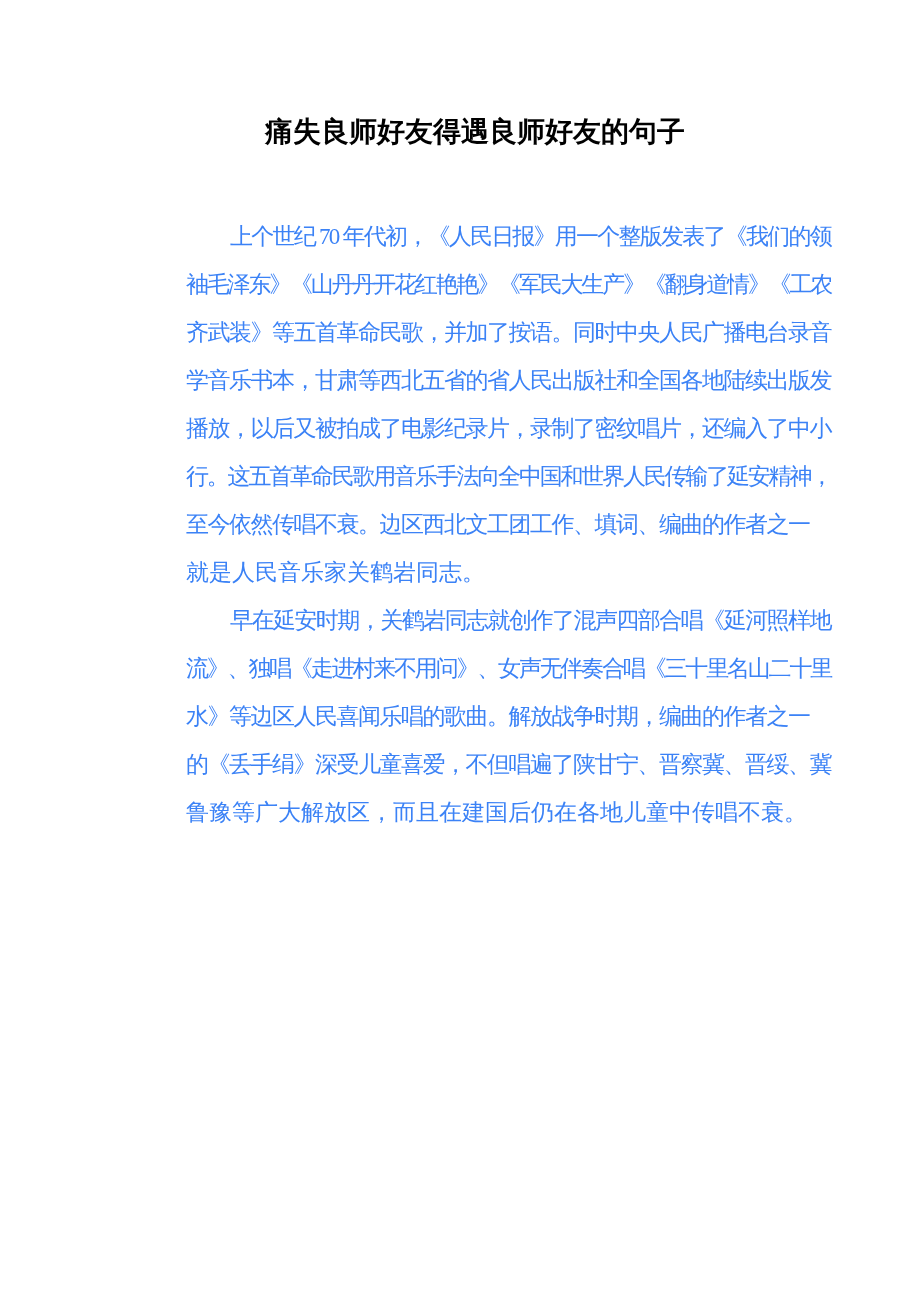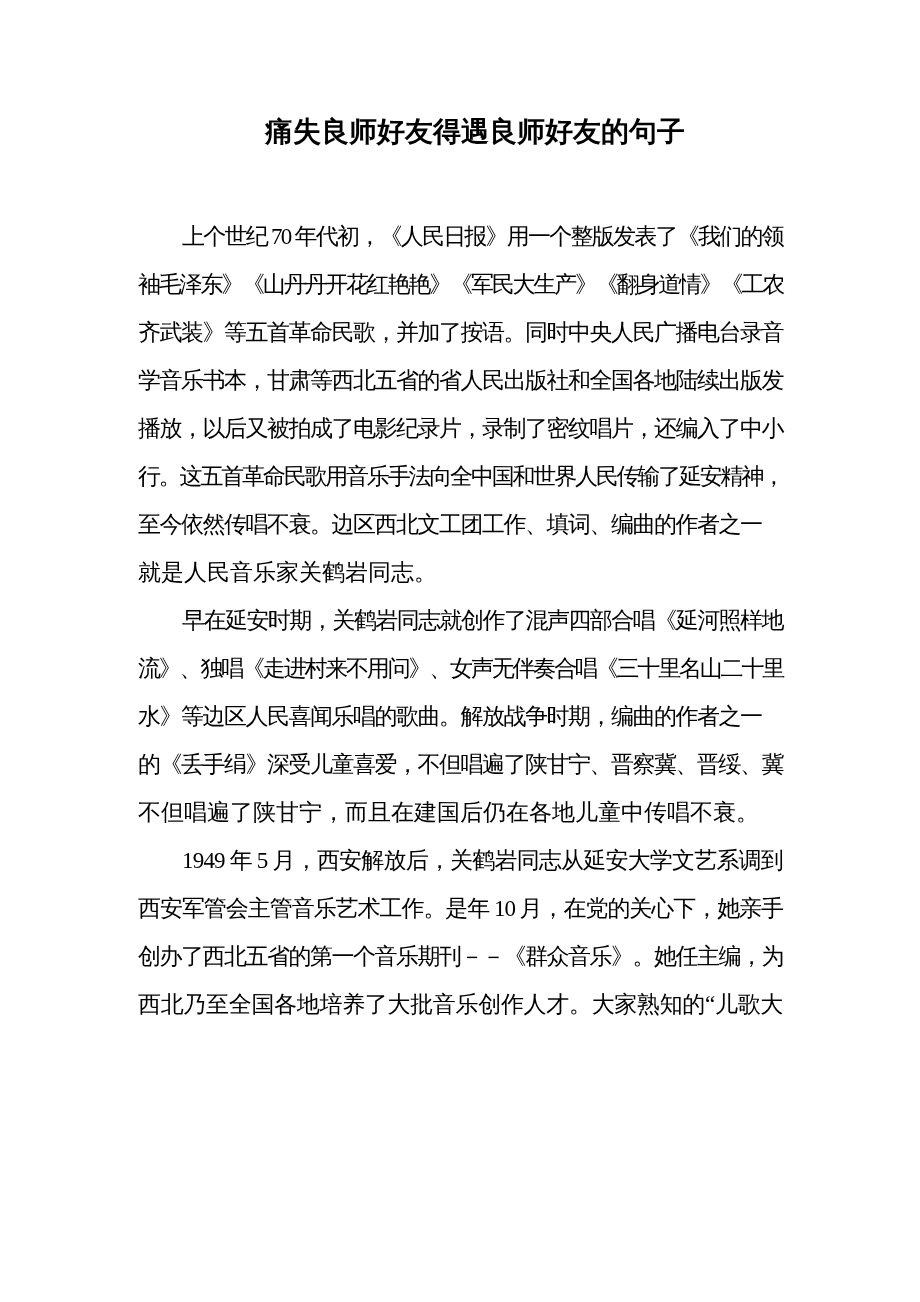--- a/index.html
+++ b/index.html
@@ -30,22 +30,23 @@
     white-space: nowrap;
   }
   .para {
     margin: 0;
     padding: 0;
   }
   .line {
     font-size: 23px;
     line-height: 48px;
     white-space: pre;
-    color: #000000;
+    color: #3b82f6;
     overflow: visible;
+    margin-left: 48px;
   }
   .line.indent {
     padding-left: 44px;
   }
   .line span {
     white-space: pre;
   }
 </style>
 </head>
 <body>
@@ -63,24 +64,18 @@
     <div class="line"><span style="letter-spacing: -2.19355px;">行。这五首革命民歌用音乐手法向全中国和世界人民传输了延安精神，</span></div>
     <div class="line"><span style="letter-spacing: -1.5px;">至今依然传唱不衰。边区西北文工团工作、填词、编曲的作者之一</span></div>
     <div class="line end"><span style="letter-spacing: 0px; text-align: center;">就是人民音乐家关鹤岩同志。</span></div>
   </div>
 
   <div class="para">
     <div class="line indent"><span style="letter-spacing: -1.53571px;">早在延安时期，关鹤岩同志就创作了混声四部合唱《延河照样地</span></div>
     <div class="line"><span style="letter-spacing: -2.19355px;">流》、独唱《走进村来不用问》、女声无伴奏合唱《三十里名山二十里</span></div>
     <div class="line"><span style="letter-spacing: -1.5px;">水》等边区人民喜闻乐唱的歌曲。解放战争时期，编曲的作者之一</span></div>
     <div class="line"><span style="letter-spacing: -1.5px;">的《丢手绢》深受儿童喜爱，不但唱遍了陕甘宁、晋察冀、晋绥、冀</span></div>
-    <div class="line end"><span style="letter-spacing: 0px;">不但唱遍了陕甘宁，而且在建国后仍在各地儿童中传唱不衰。</span></div>
+    <div class="line end"><span style="letter-spacing: 0px;">鲁豫等广大解放区，而且在建国后仍在各地儿童中传唱不衰。</span></div>
   </div>
 
 
-  <div class="para">
-    <div class="line indent"><span style="letter-spacing: -0.804688px;">1949 年 5 月，西安解放后，关鹤岩同志从延安大学文艺系调到</span></div>
-    <div class="line"><span style="letter-spacing: -1.04688px;">西安军管会主管音乐艺术工作。是年 10 月，在党的关心下，她亲手</span></div>
-    <div class="line"><span style="letter-spacing: -1.5px;">创办了西北五省的第一个音乐期刊－－《群众音乐》。她任主编，为</span></div>
-    <div class="line"><span style="letter-spacing: -0.317888px;">西北乃至全国各地培养了大批音乐创作人才。大家熟知的“儿歌大</span></div>
-  </div>
 
 </div>
 
 </body></html>

